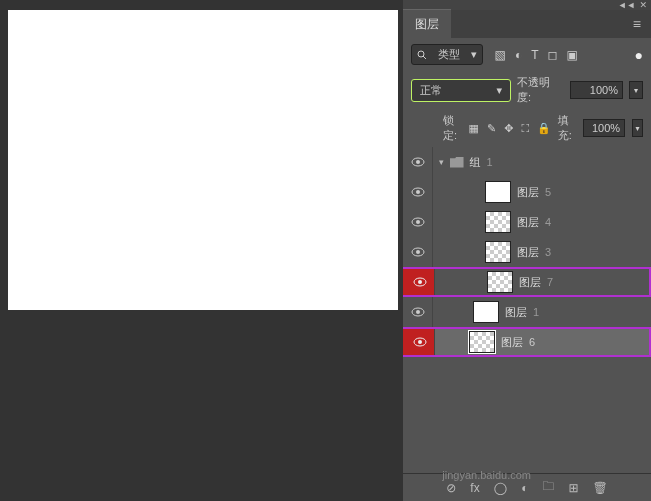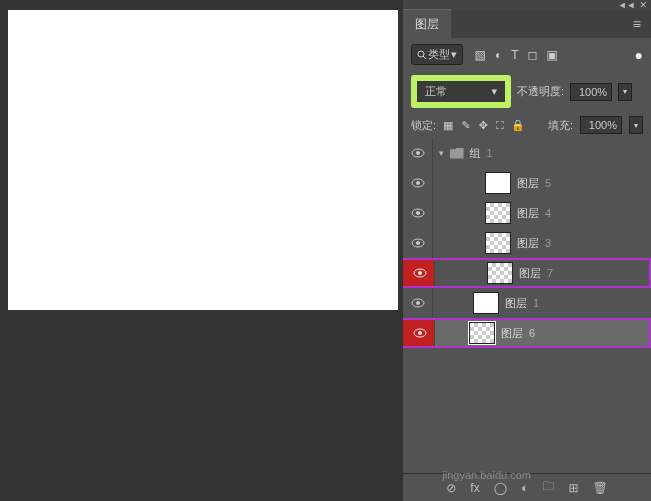--- a/index.html
+++ b/index.html
@@ -5,29 +5,29 @@
 * { margin: 0; padding: 0; box-sizing: border-box; font-family: "Microsoft YaHei", sans-serif; }
 body { background: #333; width: 651px; height: 501px; overflow: hidden; position: relative; }
 .canvas { position: absolute; left: 8px; top: 10px; width: 390px; height: 300px; background: #fff; }
 .panel { position: absolute; right: 0; top: 0; width: 248px; height: 501px; background: #535353; display: flex; flex-direction: column; }
 .panel-topbar { height: 10px; background: #444; display: flex; justify-content: flex-end; align-items: center; padding-right: 4px; gap: 4px; }
 .panel-topbar span { color: #bbb; font-size: 9px; cursor: pointer; }
 .panel-tab-row { height: 28px; background: #404040; display: flex; align-items: center; justify-content: space-between; }
 .panel-tab { background: #535353; padding: 6px 12px; font-size: 12px; color: #ddd; border-top: 1px solid #666; }
 .panel-menu { color: #bbb; padding: 0 10px; cursor: pointer; font-size: 14px; }
 .filter-row { display: flex; align-items: center; padding: 6px 8px; gap: 6px; }
-.filter-select { background: #3a3a3a; border: 1px solid #222; border-radius: 3px; padding: 2px 5px; display: flex; align-items: center; gap: 1px; color: #ccc; font-size: 11px; }
+.filter-select { background: #3a3a3a; border: 1px solid #222; border-radius: 3px; padding: 2px 5px; display: flex; align-items: center; gap: 11px; color: #ccc; font-size: 11px; }
 .filter-select svg { width: 10px; height: 10px; }
 .filter-icons { display: flex; gap: 9px; margin-left: 6px; align-items: center; }
 .filter-icons span { color: #ccc; font-size: 12px; cursor: pointer; }
 .blend-row { display: flex; align-items: center; padding: 4px 8px; gap: 6px; font-size: 11px; color: #ccc; }
-.blend-select { background: #3a3a3a; border: 6px solid #bef264; border-radius: 3px; padding: 3px 8px; flex: 0 0 100px; display: flex; justify-content: space-between; align-items: center; }
-.pct-input { background: #3a3a3a; border: 1px solid #222; width: 42px; padding: 2px 4px; color: #ccc; font-size: 11px; text-align: right; }
+.blend-select { background: #3a3a3a; border: 1px solid #bef264; border-radius: 3px; padding: 3px 8px; flex: 0 0 100px; display: flex; justify-content: space-between; align-items: center; }
+.pct-input { background: #3a3a3a; border: 1px solid #222; width: 53px; padding: 2px 4px; color: #ccc; font-size: 11px; text-align: right; }
 .dd-arrow { width: 14px; height: 18px; background: #3a3a3a; border: 1px solid #222; display: flex; align-items: center; justify-content: center; color: #ccc; font-size: 8px; }
-.lock-row { display: flex; align-items: center; padding: 4px 8px; gap: 7px; font-size: 11px; color: #ccc; }
+.lock-row { display: flex; align-items: center; padding: 4px 8px; gap: 7px; font-size: 11px; color: #ccc; margin-left: 32px; }
 .lock-row .icons { display: flex; gap: 8px; }
 .lock-row .icons span { color: #ccc; font-size: 11px; cursor: pointer; }
 .layers { flex: 1; overflow: hidden; }
 .layer-row { display: flex; align-items: center; height: 30px; font-size: 11px; color: #ddd; }
 .eye-col { width: 30px; display: flex; align-items: center; justify-content: center; border-right: 1px solid #444; height: 100%; }
 .layer-body { flex: 1; display: flex; align-items: center; gap: 6px; padding-left: 6px; height: 100%; }
 .group-row .layer-body { }
 .twisty { color: #bbb; font-size: 9px; }
 .folder { width: 14px; height: 11px; background: #999; display: inline-block; clip-path: polygon(0 15%,40% 15%,50% 0,100% 0,100% 100%,0 100%); }
 .thumb { width: 26px; height: 22px; border: 1px solid #222; }

